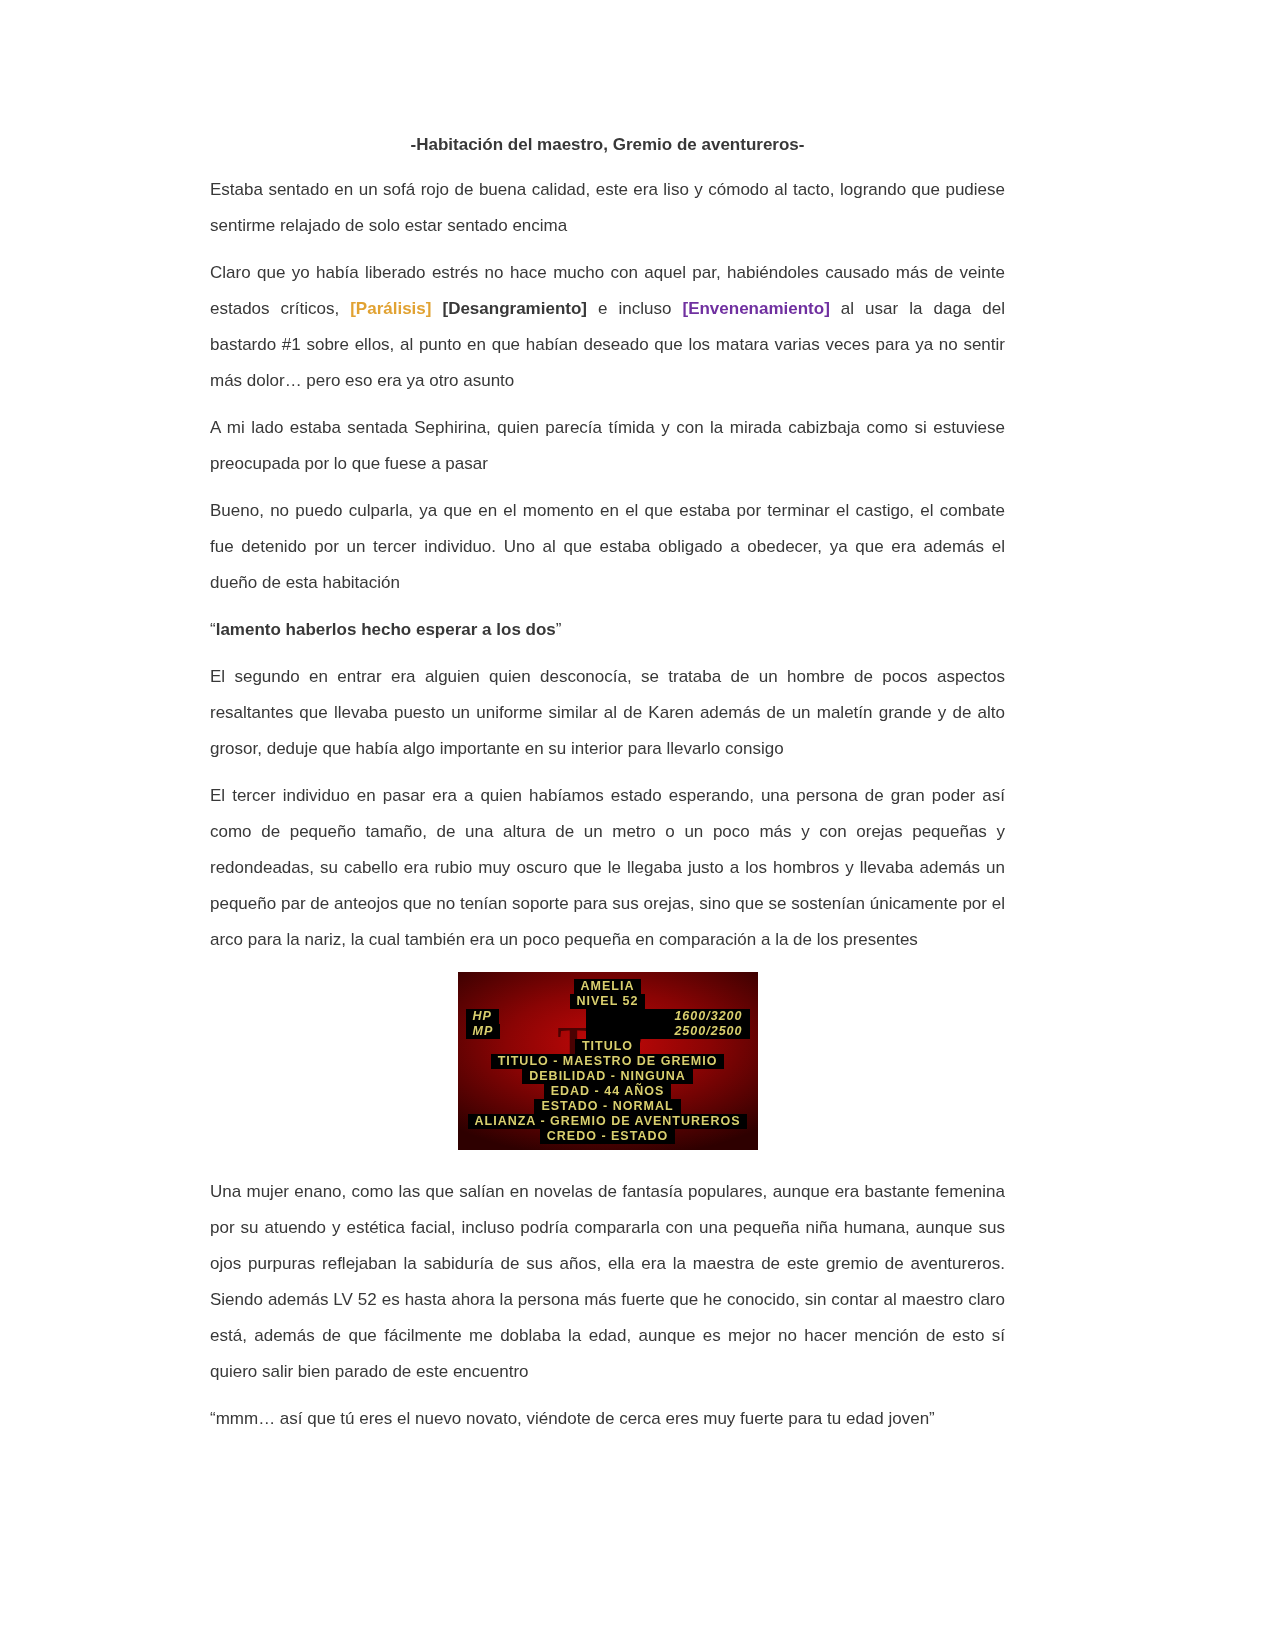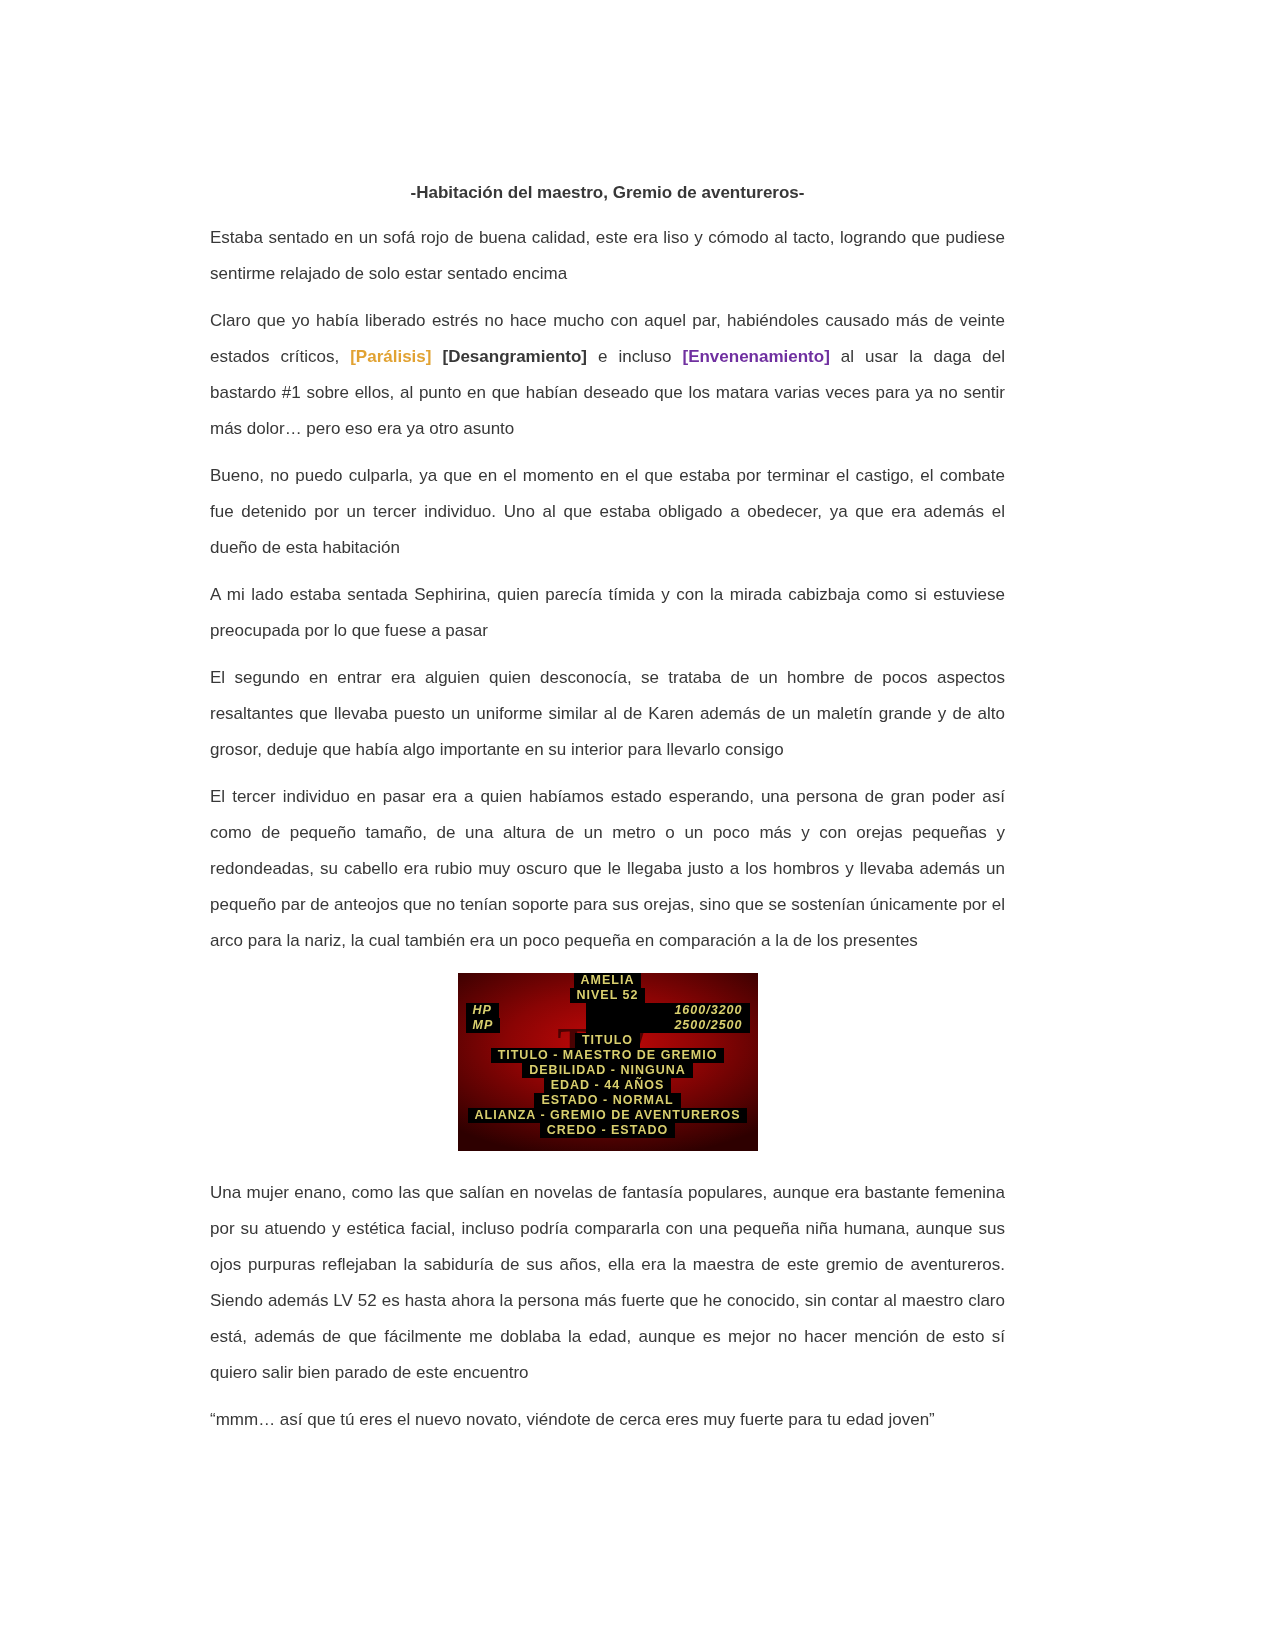--- a/index.html
+++ b/index.html
@@ -1,21 +1,20 @@
 <!DOCTYPE html>
 <html style="--body-text: #383838; --accent-orange: #E1A232; --accent-purple: #7030A0; --status-text: #D9CF6E; --status-band: #000000; --status-red-center: #C50808; --status-red-mid: #8A0404; --status-red-edge: #2E0000; --status-watermark: #4A0202;"><head>
 <meta charset="utf-8">
 <style>
   html, body { margin: 0; padding: 0; background: #ffffff; }
   .page {
     width: 1275px; height: 1441px; background: #ffffff;
     position: relative; overflow: hidden;
     font-family: "Liberation Sans", sans-serif;
     color: var(--body-text, #383838);
-    margin-top: 48px;
   }
   .content { position: absolute; left: 210px; top: 130px; width: 795px; }
   .doc-title {
     font-size: 17px; font-weight: bold; text-align: center;
     margin: 0 0 12px 0; line-height: 30px;
   }
   p.para {
     font-size: 17px; line-height: 36px; text-align: justify;
     margin: 0 0 11px 0;
   }
@@ -24,22 +23,22 @@
   .status-box {
     display: inline-block; position: relative; width: 300px; height: 178px;
     background: radial-gradient(ellipse 75% 65% at 50% 40%,
       var(--status-red-center, #c50808) 0%,
       var(--status-red-mid, #8a0404) 45%,
       var(--status-red-edge, #2e0000) 100%);
     overflow: hidden; text-align: center; vertical-align: top;
   }
   .status-inner {
     position: relative; height: 100%; box-sizing: border-box;
-    display: flex; flex-direction: column; justify-content: flex-end;
-    padding: 13px 8px;
+    display: flex; flex-direction: column; justify-content: center;
+    padding: 2px 8px;
   }
   .srow {
     position: relative; z-index: 1; font-weight: bold;
     font-size: 12.5px; line-height: 15px; letter-spacing: 1px;
     color: var(--status-text, #d9cf6e); white-space: nowrap;
   }
   .band { background: var(--status-band, #000); padding: 0 7px; display: inline-block; }
   .stat { display: flex; justify-content: space-between; align-items: center; font-style: italic; }
   .stat .val { min-width: 150px; text-align: right; }
   .watermark {
@@ -53,22 +52,23 @@
 <body>
 
 <div class="page">
   <div class="content">
 
     <h1 class="doc-title">-Habitación del maestro, Gremio de aventureros-</h1>
 
     <div id="paras-before">
         <p class="para"><span>Estaba sentado en un sofá rojo de buena calidad, este era liso y cómodo al tacto, logrando que pudiese sentirme relajado de solo estar sentado encima</span></p>
         <p class="para"><span>Claro que yo había liberado estrés no hace mucho con aquel par, habiéndoles causado más de veinte estados críticos, </span><span style="font-weight: bold; color: rgb(225, 162, 50);">[Parálisis]</span><span> </span><span style="font-weight: bold;">[Desangramiento]</span><span> e incluso </span><span style="font-weight: bold; color: rgb(112, 48, 160);">[Envenenamiento]</span><span> al usar la daga del bastardo #1 sobre ellos, al punto en que habían deseado que los matara varias veces para ya no sentir más dolor… pero eso era ya otro asunto</span></p>
+        <p class="para"><span>A mi lado estaba sentada Sephirina, quien parecía tímida y con la mirada cabizbaja como si estuviese preocupada por lo que fuese a pasar</span></p>
         <p class="para"><span>Bueno, no puedo culparla, ya que en el momento en el que estaba por terminar el castigo, el combate fue detenido por un tercer individuo. Uno al que estaba obligado a obedecer, ya que era además el dueño de esta habitación</span></p>
-        <p class="para"><span>A mi lado estaba sentada Sephirina, quien parecía tímida y con la mirada cabizbaja como si estuviese preocupada por lo que fuese a pasar</span></p>
+        <p class="para"><span>“</span><span style="font-weight: bold;">lamento haberlos hecho esperar a los dos</span><span>”</span></p>
         <p class="para"><span>El segundo en entrar era alguien quien desconocía, se trataba de un hombre de pocos aspectos resaltantes que llevaba puesto un uniforme similar al de Karen además de un maletín grande y de alto grosor, deduje que había algo importante en su interior para llevarlo consigo</span></p>
         <p class="para"><span>El tercer individuo en pasar era a quien habíamos estado esperando, una persona de gran poder así como de pequeño tamaño, de una altura de un metro o un poco más y con orejas pequeñas y redondeadas, su cabello era rubio muy oscuro que le llegaba justo a los hombros y llevaba además un pequeño par de anteojos que no tenían soporte para sus orejas, sino que se sostenían únicamente por el arco para la nariz, la cual también era un poco pequeña en comparación a la de los presentes</span></p>
       </div>
 
     <div class="status-wrap">
       <div class="status-box">
         <div class="watermark">TW</div>
         <div class="status-inner">
           <div class="srow"><span class="band">AMELIA</span></div>
           <div class="srow"><span class="band">NIVEL 52</span></div>

